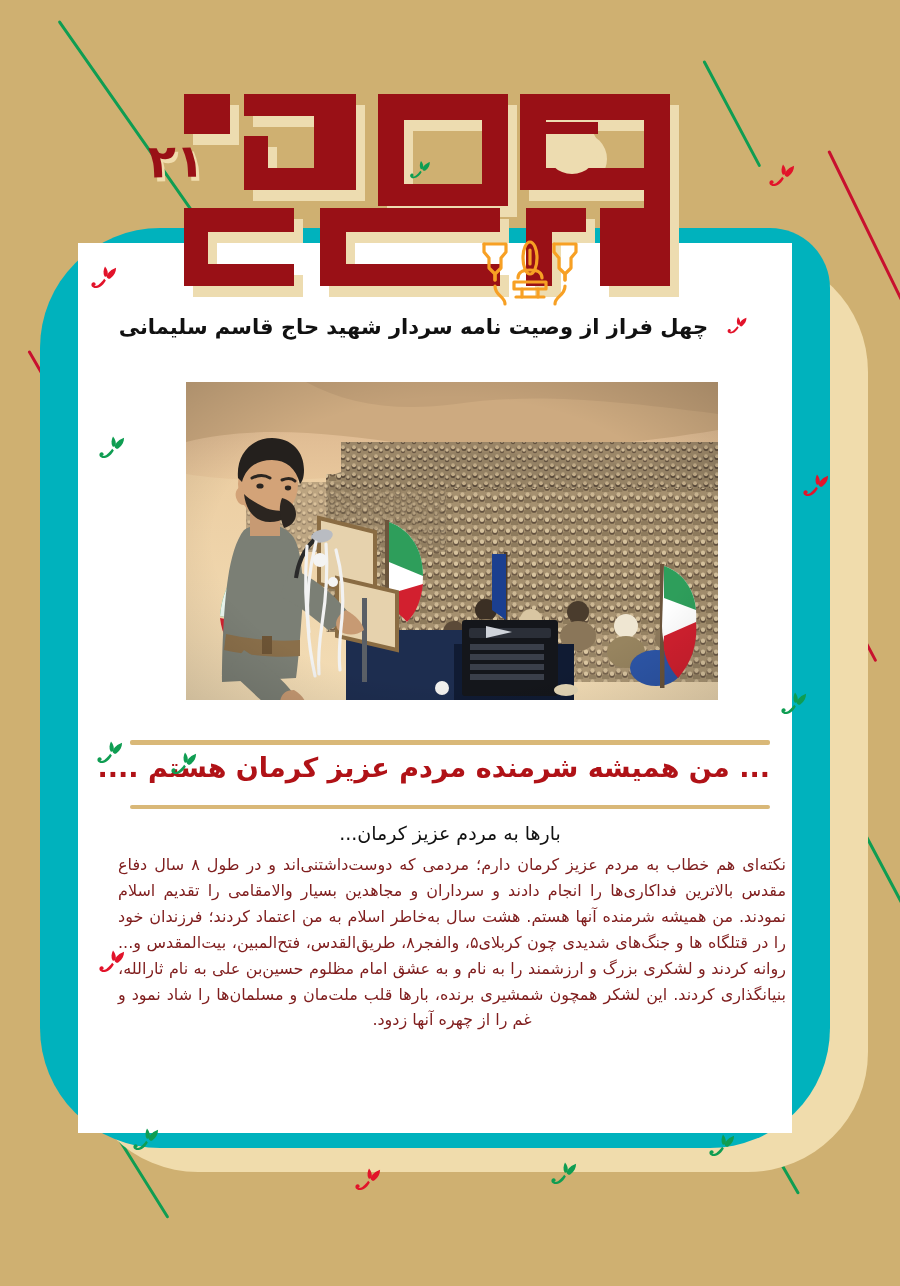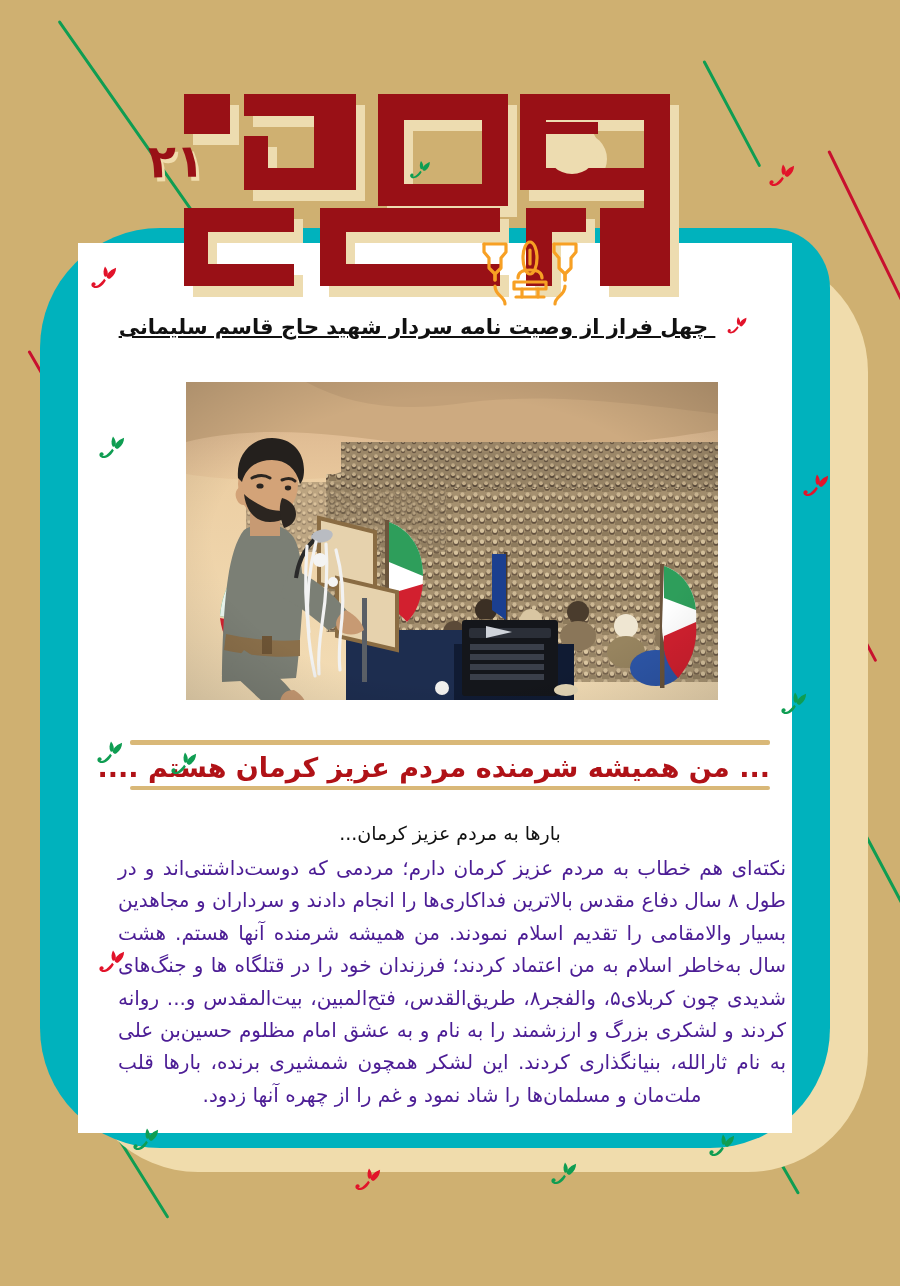--- a/index.html
+++ b/index.html
@@ -44,53 +44,52 @@
     letter-spacing:-1px;line-height:1;
     text-shadow:3px 4px 0 #f0dcac;
     transform:rotate(-1deg);
   }
 
   .subtitle{
     position:absolute;left:78px;top:312px;width:714px;
     text-align:center;
     font-size:21px;color:#111;font-weight:600;
     direction:rtl;
-    text-decoration:underline;
   }
   .subtitle .tulip{display:inline-block;vertical-align:-4px;margin-left:10px;}
 
   
   .photo-frame{
     position:absolute;left:186px;top:382px;width:532px;height:318px;
     background:#00b2bd;
     overflow:hidden;
   }
   .photo{position:absolute;inset:0;}
 
   
   .headline-block{
     position:absolute;left:130px;top:740px;width:640px;
     text-align:center;direction:rtl;
   }
   .rule{height:5px;background:#d9b878;border-radius:2px;}
   .rule.thin{height:4px;}
   .headline{
     font-size:27px;font-weight:bold;color:#b01217;
-    padding:7px 0 3px;letter-spacing:-.5px;white-space:nowrap;
+    padding:7px 0 22px;letter-spacing:-.5px;white-space:nowrap;
   }
 
   
   .lead{
     position:absolute;left:130px;top:822px;width:640px;
     text-align:center;direction:rtl;font-size:19px;color:#111;
   }
   .body-copy{
     position:absolute;left:118px;top:852px;width:668px;
     direction:rtl;text-align:justify;text-align-last:center;
-    font-size:20px;line-height:1.62;color:#4c1d95;
+    font-size:16px;line-height:1.62;color:#7f1d1d;
   }
 
   
   .tulip-abs{position:absolute;}
 </style>
 </head>
 <body>
 
 <div class="stage">
 

